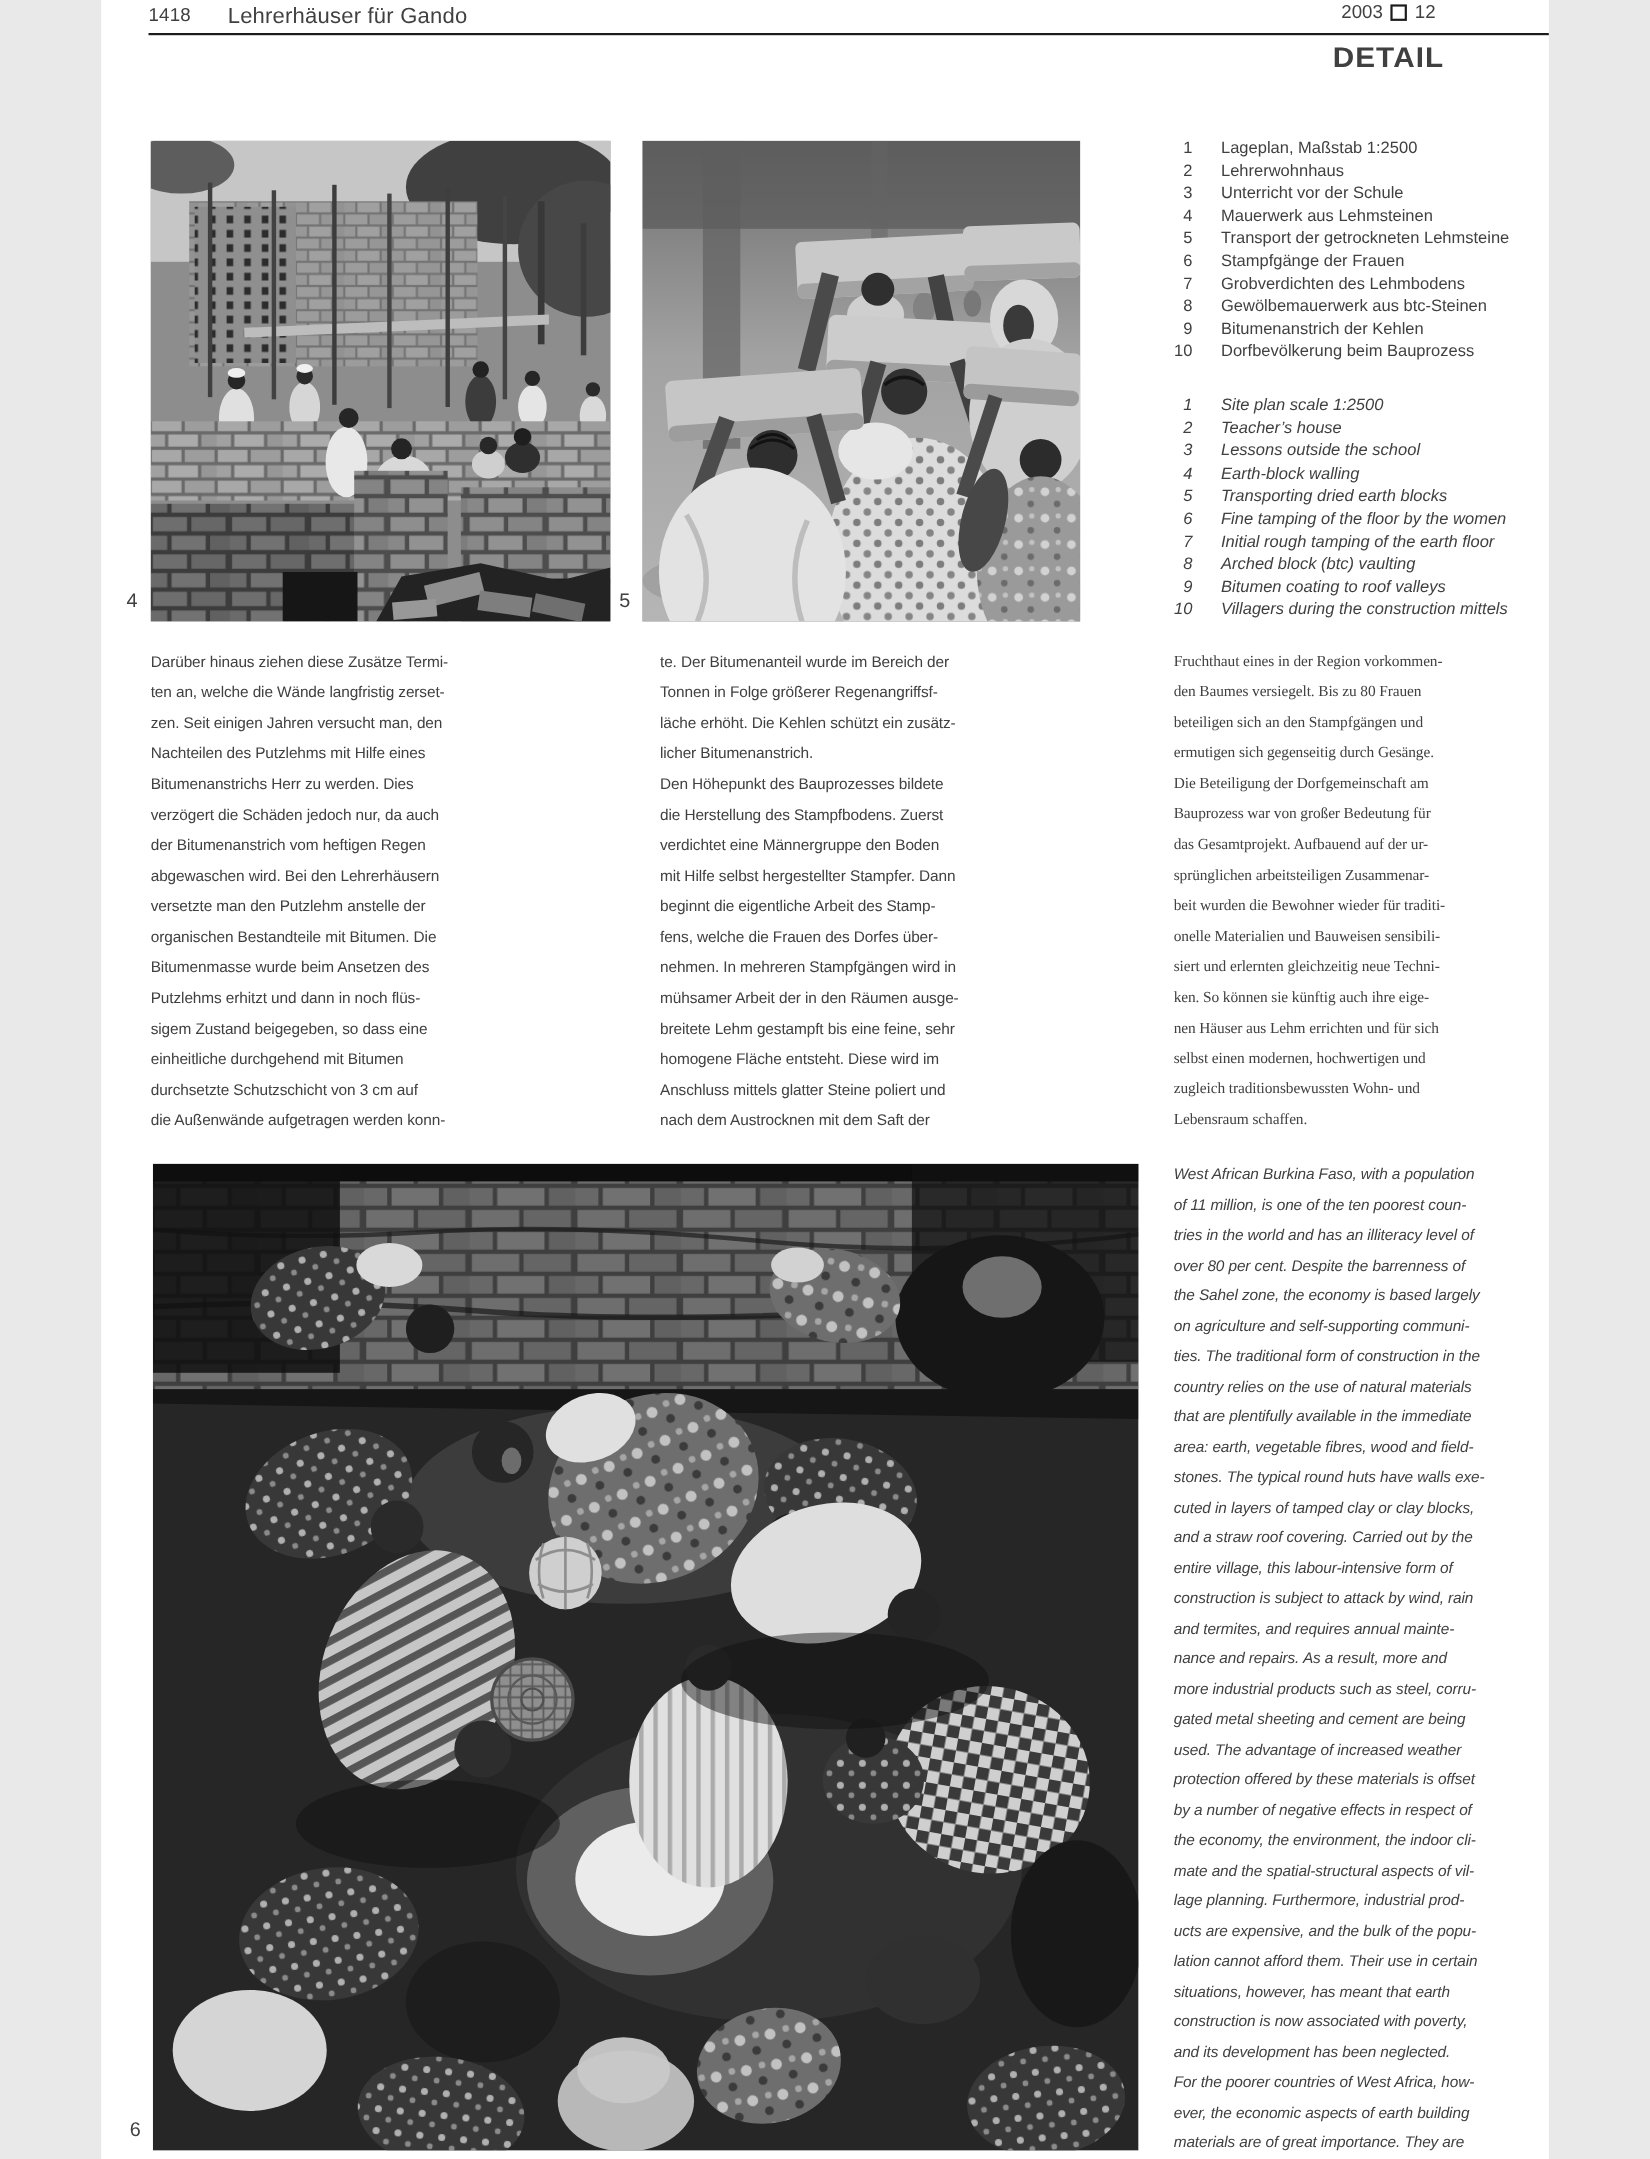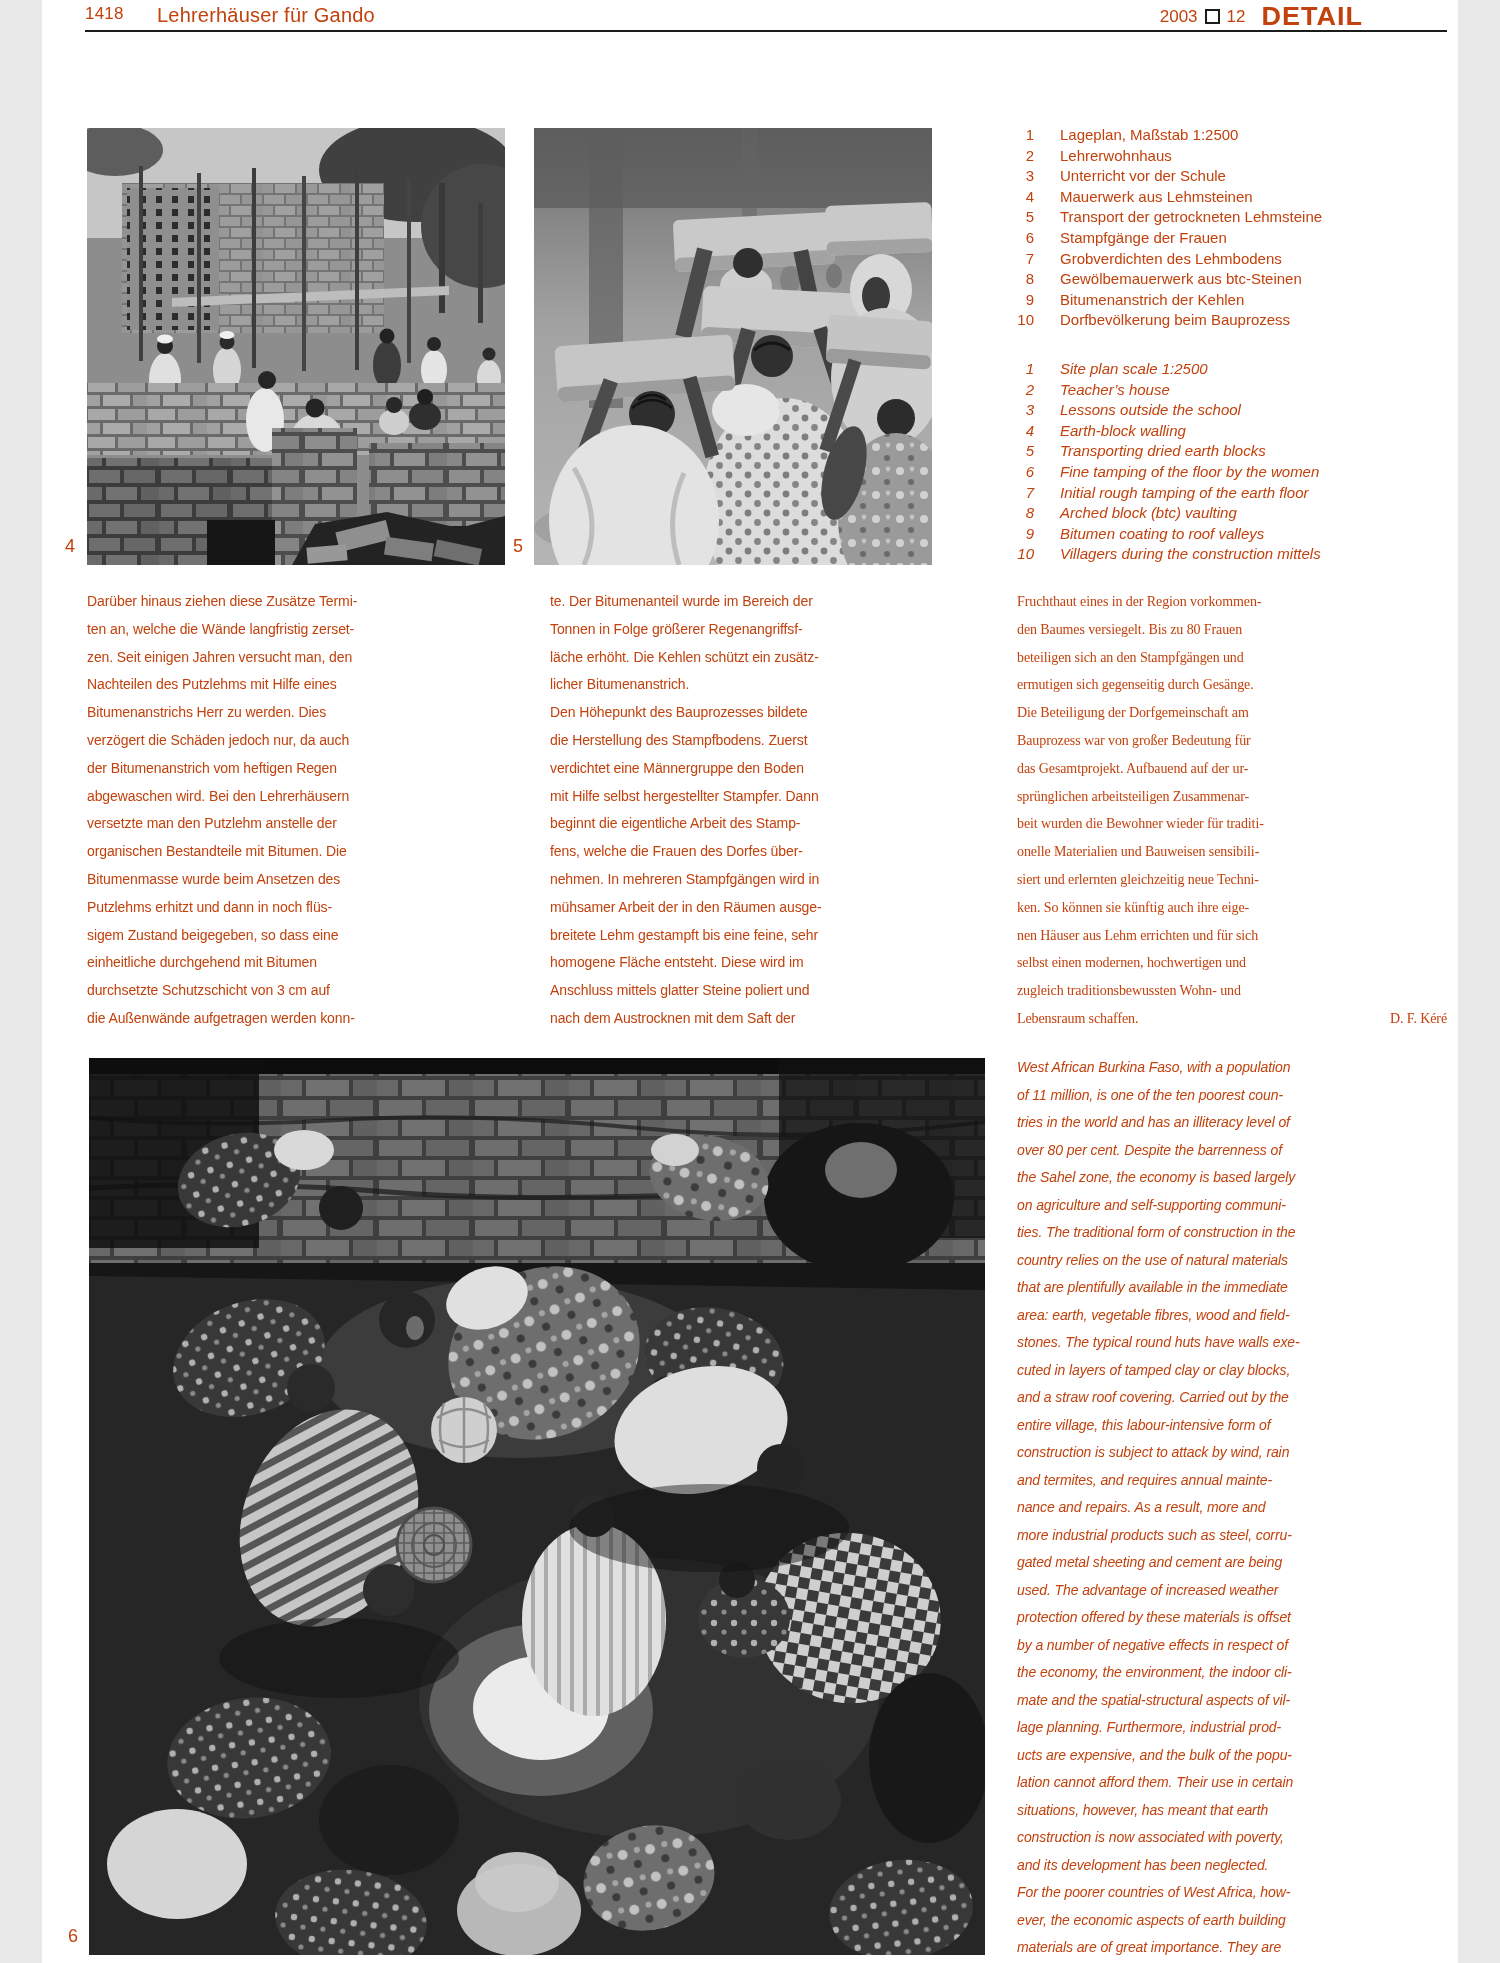--- a/index.html
+++ b/index.html
@@ -1,23 +1,23 @@
 <!DOCTYPE html>
 <html><head>
 <meta charset="utf-8">
 <style>
   html,body{margin:0;padding:0;background:#e9e9e9;}
   .page{
-    position:relative;width:1416px;height:1963px;margin:0 auto;background:#ffffff;
-    font-family:"Liberation Sans", sans-serif;color:#c2410c;overflow:hidden;
+    position:relative;width:1316px;height:1963px;margin:0 auto;background:#ffffff;
+    font-family:"Liberation Sans", sans-serif;color:#404040;overflow:hidden;
   }
   
   .hdr-pagenum{position:absolute;left:43px;top:4px;font-size:17px;letter-spacing:.2px;}
   .hdr-title{position:absolute;left:115px;top:4px;font-size:20px;letter-spacing:.2px;}
-  .hdr-right{position:absolute;top:1px;right:95px;display:flex;align-items:center;gap:16px;}
+  .hdr-right{position:absolute;top:1px;right:95px;display:flex;align-items:center;gap:16px;flex-direction:column;}
   .issue{display:flex;align-items:center;gap:7px;font-size:17px;}
   .issue-box{width:11px;height:11px;border:2px solid #1c1c1c;display:inline-block;}
   .logo{font-size:27px;font-weight:bold;letter-spacing:1px;transform:scaleY(.96);}
   .hdr-rule{position:absolute;left:43px;top:30px;width:1362px;height:2px;background:#1c1c1c;}
   
   .photo{position:absolute;overflow:hidden;background:#9a9a9a;}
   #photo4{left:45px;top:128px;width:418px;height:437px;}
   #photo5{left:492px;top:128px;width:398px;height:437px;}
   #photo6{left:47px;top:1058px;width:896px;height:897px;}
   .photo svg{display:block;width:100%;height:100%;}

